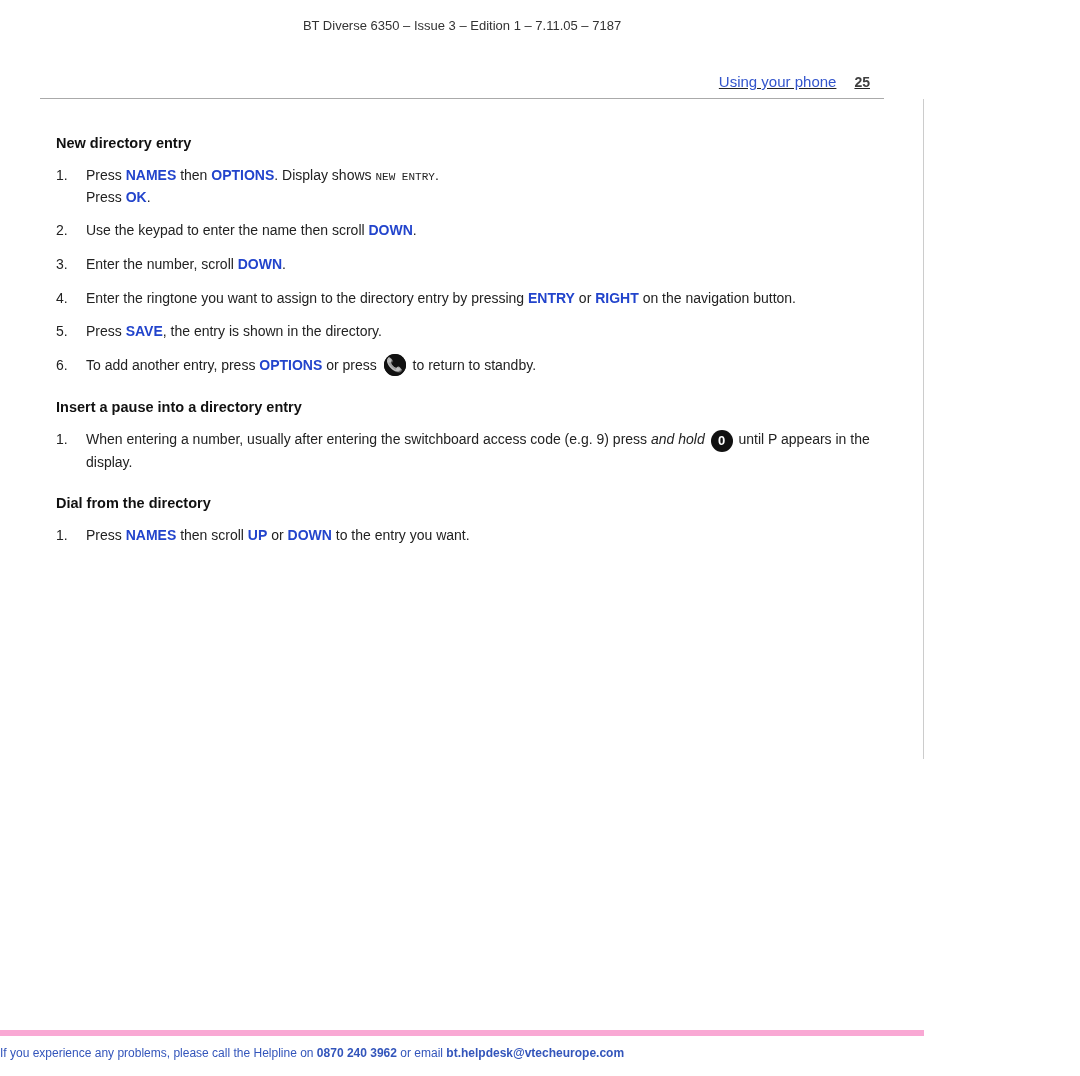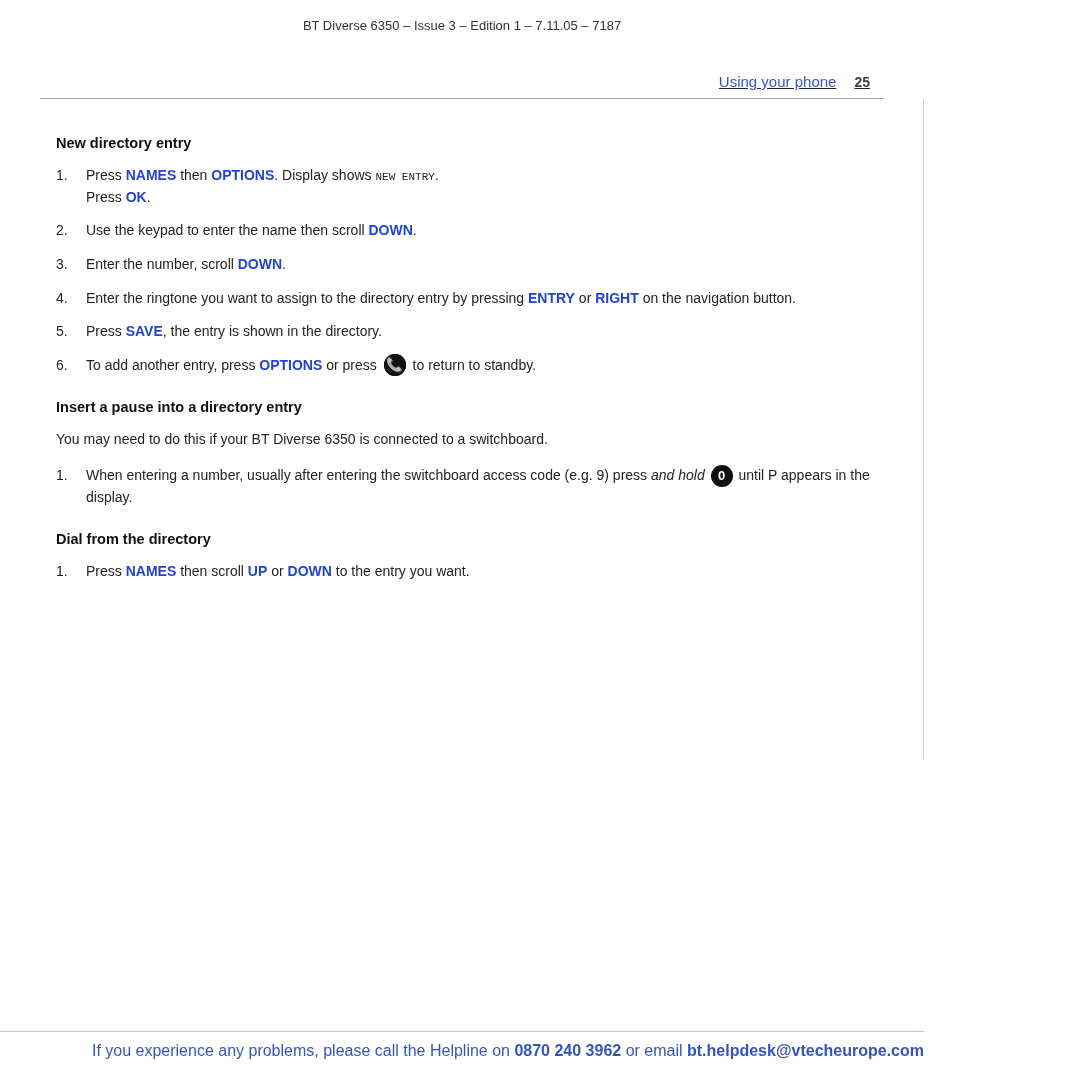--- a/index.html
+++ b/index.html
@@ -170,25 +170,25 @@
       color: #222;
       margin-bottom: 14px;
     }
 
     .italic-text {
       font-style: italic;
     }
 
     
     .footer {
-      text-align: right;
+      text-align: left;
       padding: 10px 0 16px 0;
-      font-size: 16px;
+      font-size: 12px;
       color: #3355bb;
-      border-top: 1px solid #f9a8d4;
+      border-top: 6px solid #f9a8d4;
       margin-top: auto;
     }
 
     .footer strong {
       color: #3355bb;
       font-weight: bold;
     }
 
     .section-spacing {
       margin-top: 22px;
@@ -266,21 +266,20 @@
                 </svg>
               </span>
               to return to standby.
             </span>
           </li>
         </ol>
       </div>
 
       <div class="pause-section section-spacing">
         <div class="section-title">Insert a pause into a directory entry</div>
-        <p class="pause-intro">You may need to do this if your BT Diverse 6350 is connected to a switchboard.</p>
 
         <ol class="step-list">
           <li class="step-item">
             <span class="step-number">1.</span>
             <span class="step-text">
               When entering a number, usually after entering the switchboard access code (e.g. 9) press <span class="italic-text">and hold</span>
               <span class="zero-btn">0</span>
               until P appears in the display.
             </span>
           </li>

